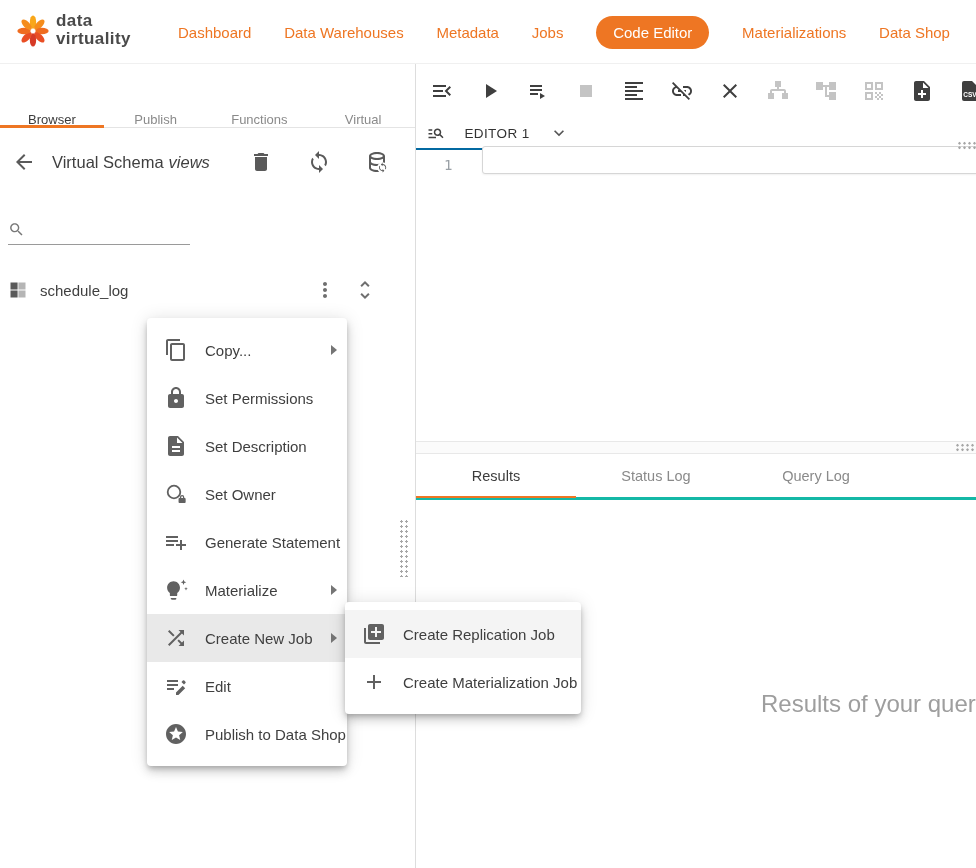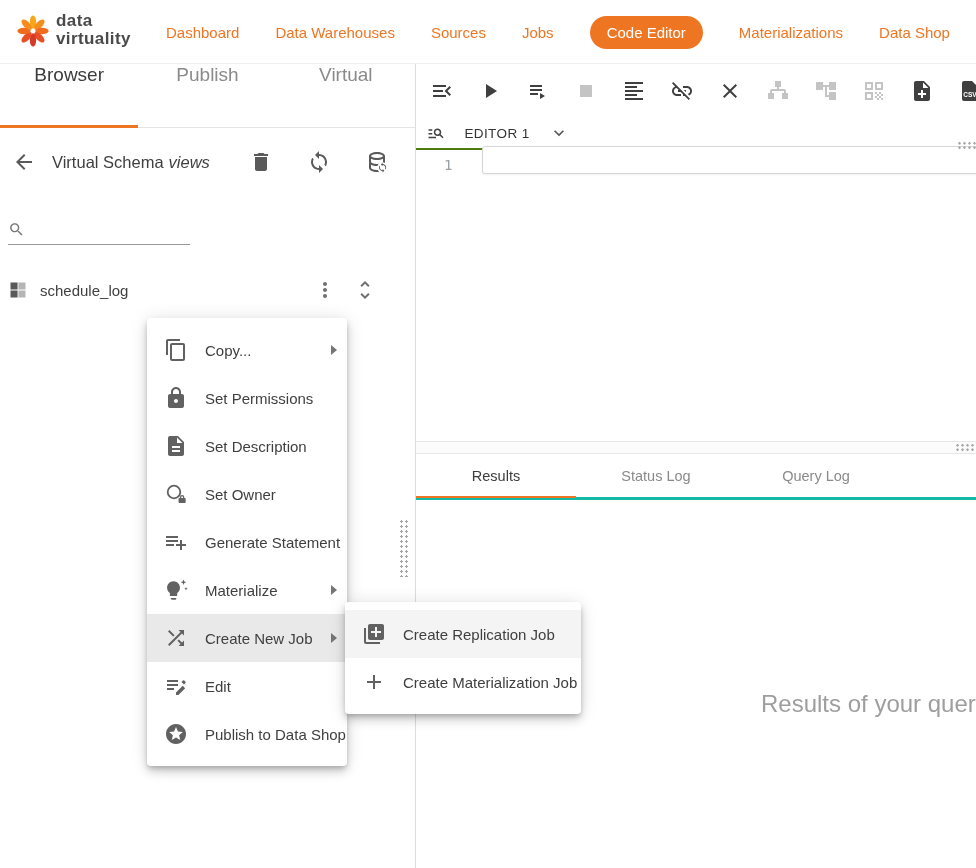--- a/index.html
+++ b/index.html
@@ -5,27 +5,27 @@
   * { box-sizing: border-box; margin: 0; padding: 0; }
   body { font-family: "Liberation Sans", sans-serif; background: #fff; }
   .screen { position: relative; width: 976px; height: 868px; background: #fff; overflow: hidden; }
 
   
   .topnav { position: absolute; top: 0; left: 0; right: 0; height: 64px; background: #fff; border-bottom: 1px solid #f0f0f0; }
   .logo { position: absolute; left: 14px; top: 12px; display: flex; align-items: flex-start; gap: 4px; cursor: pointer; }
   .logo-text { display: flex; flex-direction: column; line-height: 1.05; }
   .logo-text span { font-size: 17px; font-weight: 600; color: #4a4a4a; letter-spacing: .4px; }
   .nav-items { position: absolute; left: 166px; right: 26px; top: 0; height: 64px; display: flex; align-items: center; justify-content: space-between; }
-  .nav-item { font-size: 15px; color: #ee7623; cursor: pointer; white-space: nowrap; text-decoration: none; }
+  .nav-item { font-size: 15px; color: #ee7623; cursor: pointer; white-space: nowrap; text-decoration: none; margin-left: 12px; }
   .nav-item.pill { background: #ee7623; color: #fff; padding: 8px 17px; border-radius: 18px; }
 
   
   .left-panel { position: absolute; top: 64px; left: 0; width: 416px; height: 804px; background: #fff; border-right: 1px solid #ddd; }
   .lp-tabs { position: absolute; top: 0; left: 0; right: 0; height: 64px; display: flex; border-bottom: 1px solid #e4e4e4; }
-  .lp-tab { flex: 1; display: flex; align-items: flex-start; justify-content: center; font-size: 19px; color: #8a8a8a; cursor: pointer; position: relative; }
+  .lp-tab { flex: 1; display: flex; align-items: flex-end; justify-content: center; font-size: 13px; color: #8a8a8a; cursor: pointer; position: relative; }
   .lp-tab.active { color: #3c3c3c; }
   .lp-tab.active::after { content: ""; position: absolute; left: 0; right: 0; bottom: -1px; height: 3px; background: #ee7623; }
 
   .lp-header { position: absolute; top: 76px; left: 0; right: 0; height: 44px; display: flex; align-items: center; padding: 0 8px; }
   .icon-btn { background: none; border: none; cursor: pointer; display: flex; align-items: center; justify-content: center; padding: 4px; color: #5a5a5a; }
   .lp-title { margin-left: 12px; font-size: 16.5px; color: #3f3f3f; }
   .lp-title em { font-style: italic; margin-left: 5px; }
   .lp-actions { margin-left: auto; display: flex; gap: 26px; margin-right: 14px; }
 
   .lp-search { position: absolute; top: 151px; left: 8px; width: 182px; height: 30px; display: flex; align-items: center; gap: 6px; border-bottom: 1px solid #9a9a9a; }
@@ -41,21 +41,21 @@
   .ic16 { width: 17px; height: 17px; flex: none; fill: #777; }
   .ic20 { width: 20px; height: 20px; flex: none; fill: currentColor; }
 
   
   .right-panel { position: absolute; top: 64px; left: 416px; right: 0; height: 804px; background: #fff; }
   .toolbar { position: absolute; top: 0; left: 0; right: 0; height: 54px; display: flex; align-items: center; gap: 16px; padding-left: 10px; }
   .tb { color: #3f3f3f; }
   .tb.disabled { color: #c4c4c4; cursor: default; }
 
   .editor-tabs { position: absolute; top: 54px; left: 0; right: 0; height: 32px; }
-  .editor-tab { position: absolute; left: 0; top: 0; width: 164px; height: 32px; display: flex; align-items: center; justify-content: center; gap: 19px; border-bottom: 2px solid #4d7c0f; cursor: pointer; }
+  .editor-tab { position: absolute; left: 0; top: 0; width: 164px; height: 32px; display: flex; align-items: center; justify-content: center; gap: 19px; border-bottom: 2px solid #0369a1; cursor: pointer; }
   .editor-tab span { font-size: 13.5px; font-weight: 500; letter-spacing: .4px; color: #333; }
   .editor-tab .chev { color: #555; }
 
   .code-area { position: absolute; top: 86px; left: 0; right: 0; height: 291px; background: #fff; }
   .line-num { position: absolute; top: 7px; left: 28px; font-family: "DejaVu Sans Mono", monospace; font-size: 14px; color: #9aa0a6; }
   .code-line { position: absolute; top: -4px; left: 66px; right: -3px; height: 28px; background: #fff; border: 1px solid #d6d6d6; border-radius: 3px; box-shadow: 0 1px 2px rgba(0,0,0,.06); cursor: text; }
   .grip { background-image: radial-gradient(circle, #a6a6a6 1.1px, transparent 1.4px); background-size: 5px 4.5px; }
   .grip-editor { position: absolute; top: -9px; right: 0; width: 19px; height: 9px; }
 
   .h-splitter { position: absolute; top: 377px; left: 0; right: 0; height: 13px; background: #fbfbfb; border-top: 1px solid #e8e8e8; border-bottom: 1px solid #e8e8e8; cursor: row-resize; }
@@ -104,35 +104,38 @@
         </g>
       </svg>
       <div class="logo-text">
         <span>data</span>
         <span>virtuality</span>
       </div>
     </div>
     <nav class="nav-items">
       <a class="nav-item">Dashboard</a>
       <a class="nav-item">Data Warehouses</a>
-      <a class="nav-item">Sources</a>
+      <a class="nav-item">Metadata</a>
       <a class="nav-item">Jobs</a>
       <a class="nav-item pill">Code Editor</a>
       <a class="nav-item">Materializations</a>
       <a class="nav-item">Data Shop</a>
     </nav>
   </header>
 
   <aside class="left-panel">
     <div class="lp-tabs">
       <div class="lp-tab active">
           <span>Browser</span>
         </div>
       <div class="lp-tab">
           <span>Publish</span>
+        </div>
+      <div class="lp-tab">
+          <span>Functions</span>
         </div>
       <div class="lp-tab">
           <span>Virtual</span>
         </div>
     </div>
 
     <div class="lp-header">
       <button class="icon-btn">
         <svg class="ic" viewBox="0 0 24 24">
             <path d="M20 11H7.83l5.59-5.59L12 4l-8 8 8 8 1.41-1.41L7.83 13H20v-2z"></path>

